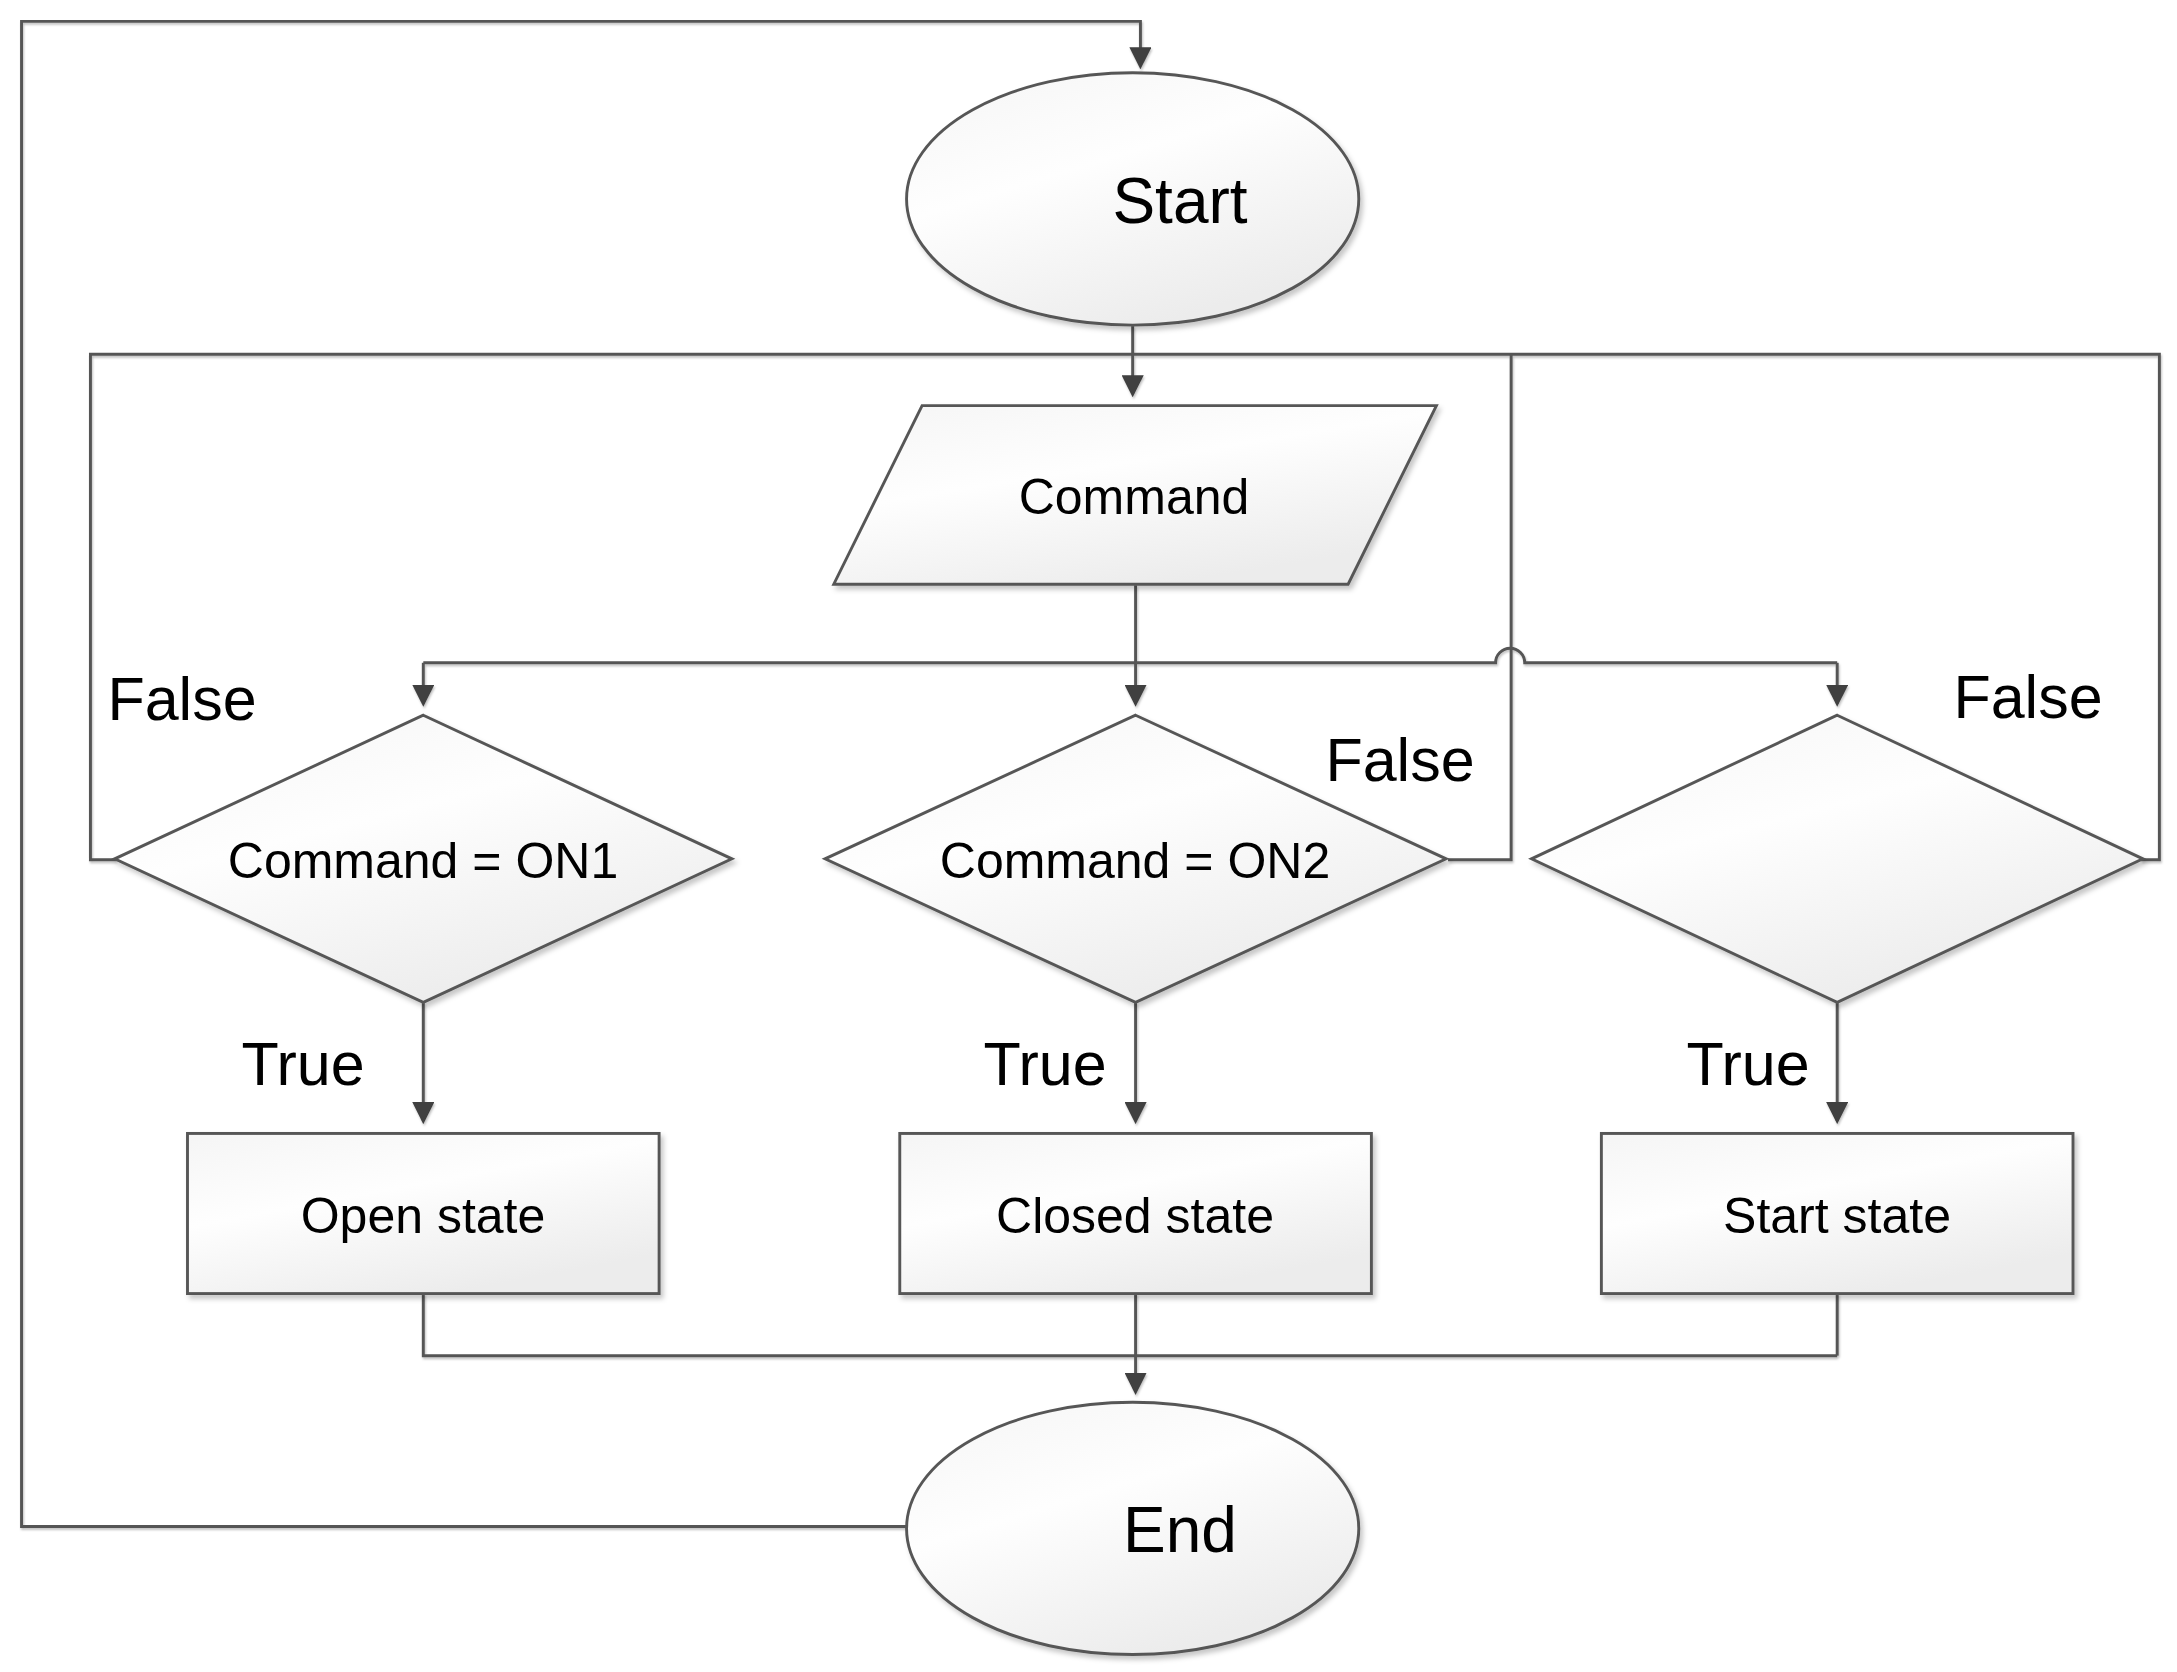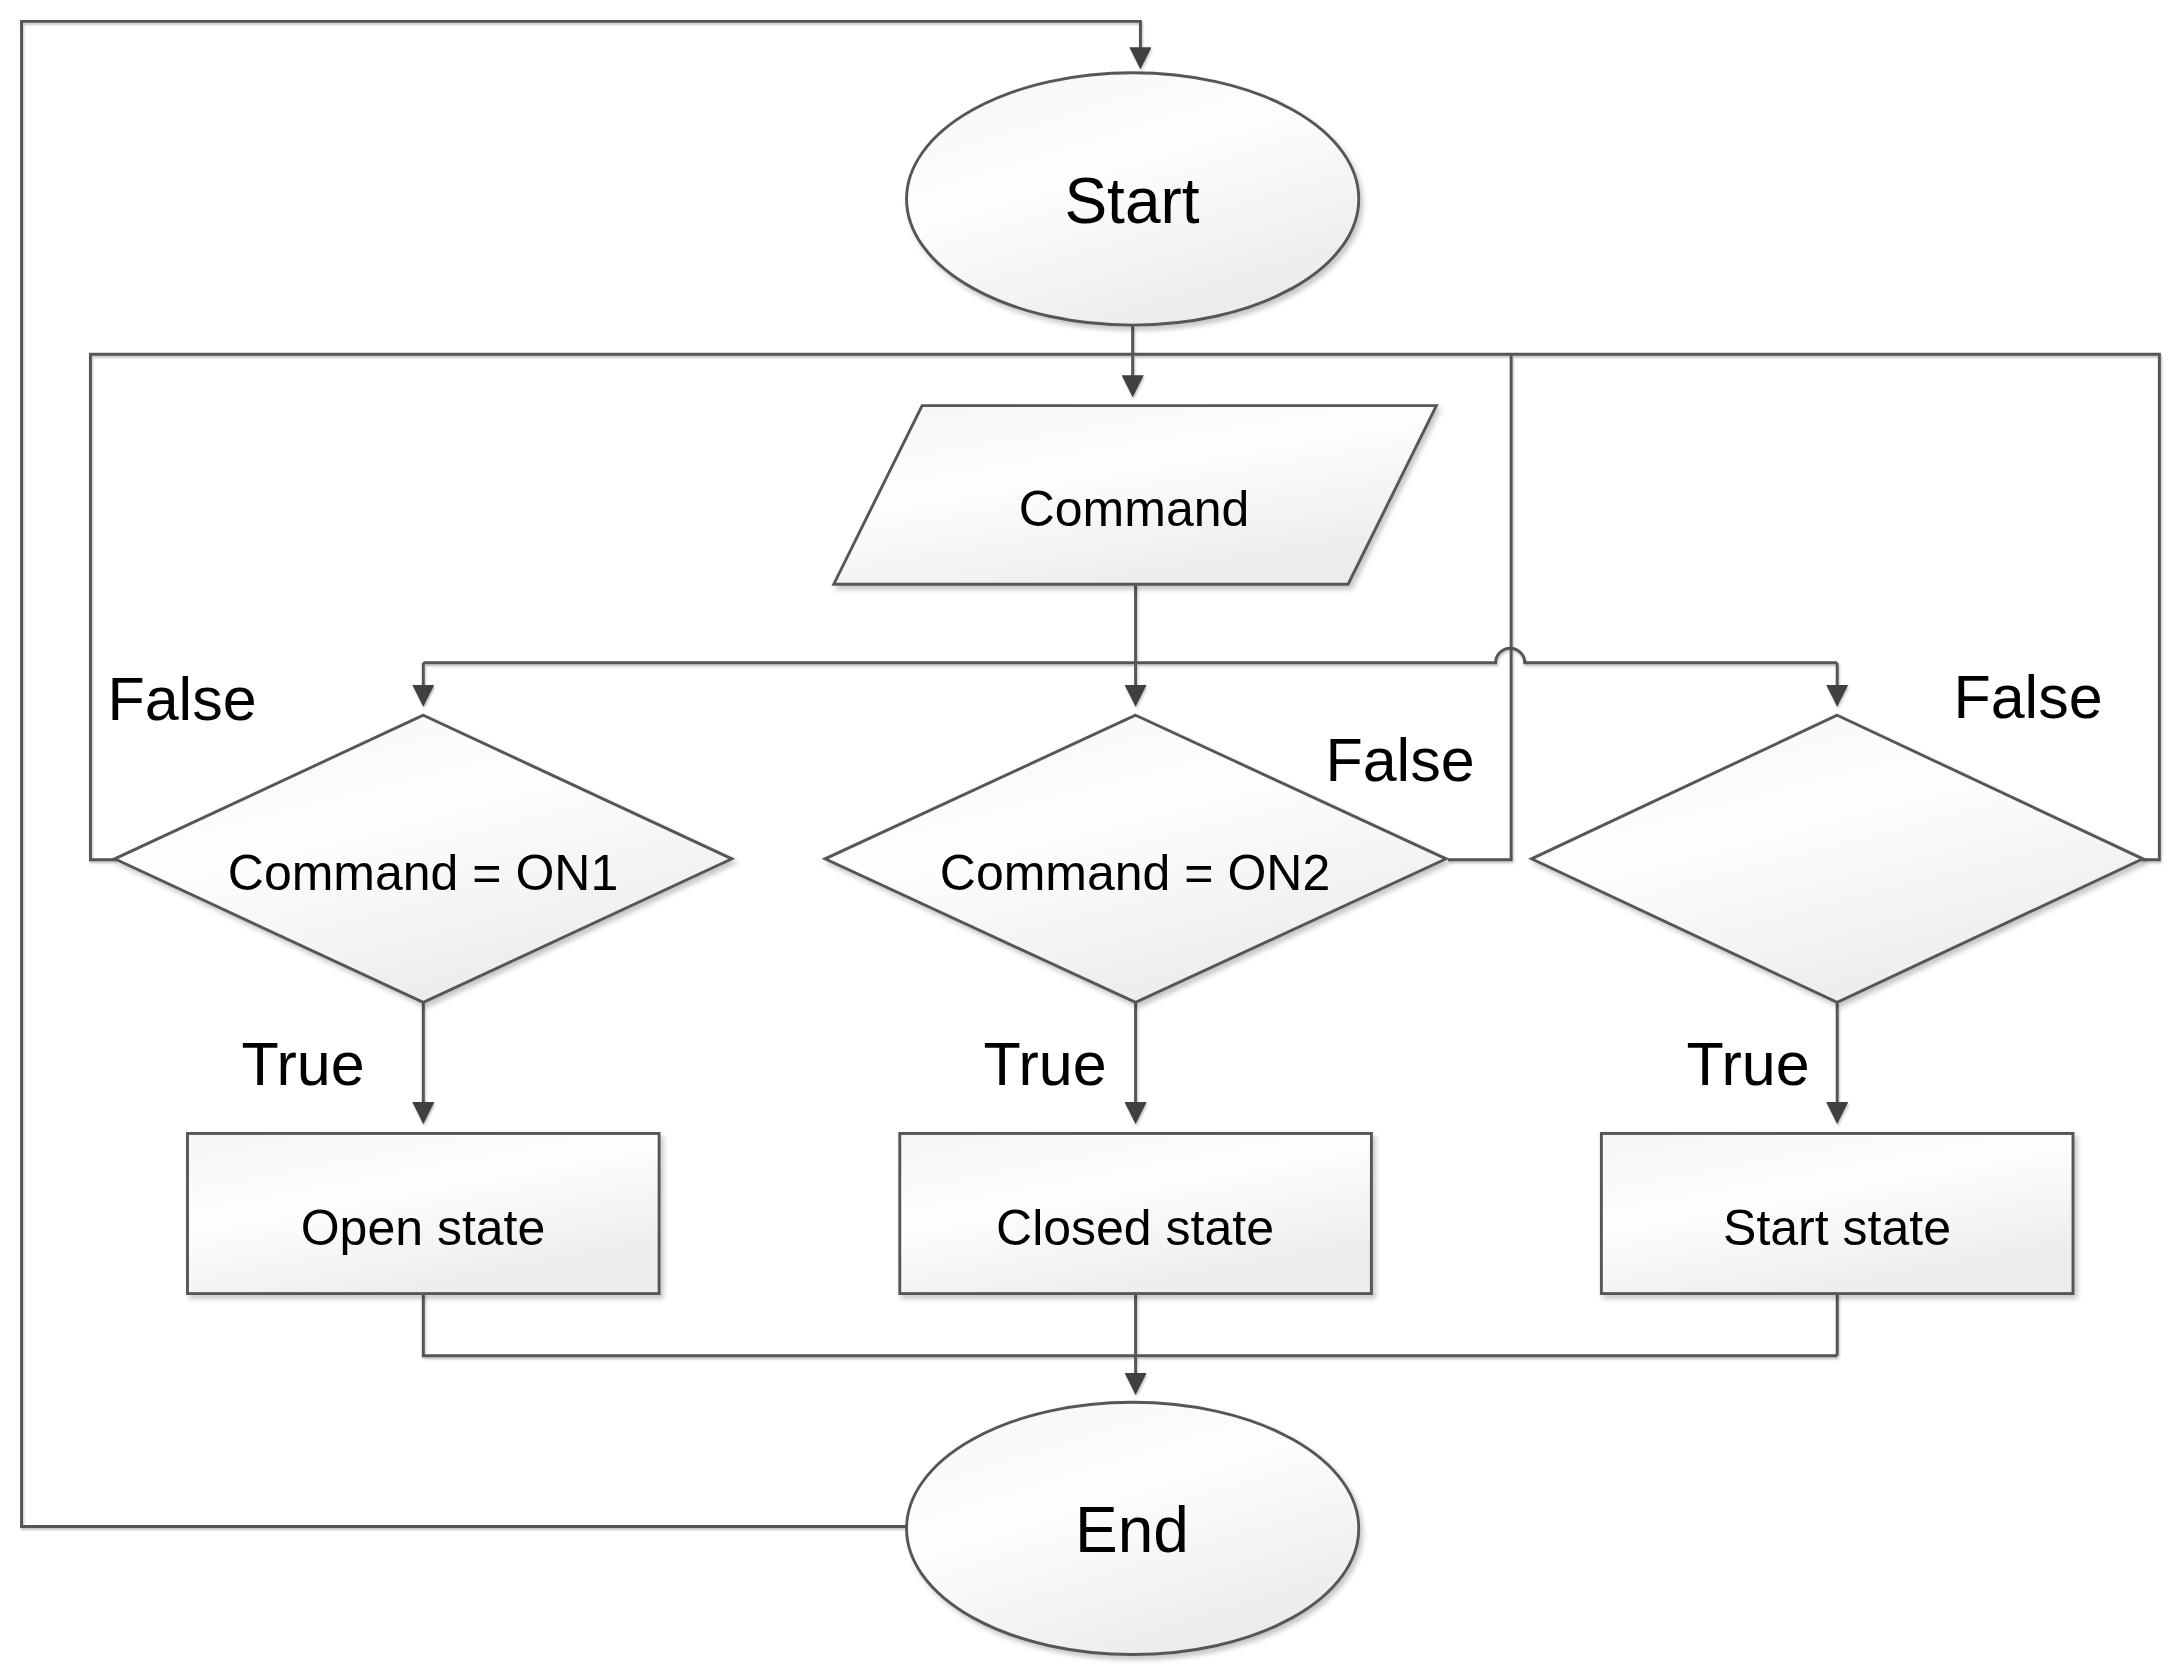--- a/index.html
+++ b/index.html
@@ -1,22 +1,22 @@
 <!DOCTYPE html>
 <html><head>
 <meta charset="utf-8">
 <style>
   html,body{margin:0;padding:0;background:#ffffff;}
   .canvas{position:relative;width:2178px;height:1673px;background:#ffffff;overflow:hidden;
           font-family:"Liberation Sans",sans-serif;}
   .canvas svg{position:absolute;left:0;top:0;}
   .t{position:absolute;transform:translate(-50%,-50%);color:#000;white-space:nowrap;
      font-family:"Liberation Sans",sans-serif;line-height:1;}
-  .t-term{font-size:64px;}
-  .t-node{font-size:50px;margin-top:12px;}
+  .t-term{font-size:64px;margin-left:48px;}
+  .t-node{font-size:50px;}
   .t-edge{font-size:61px;}
 </style>
 </head>
 <body>
 
 <div class="canvas">
 
   <svg width="2178" height="1673" viewBox="0 0 2244 1724">
     <defs>
       <linearGradient id="shapeFill" x1="0" y1="0" x2="0.55" y2="1">

